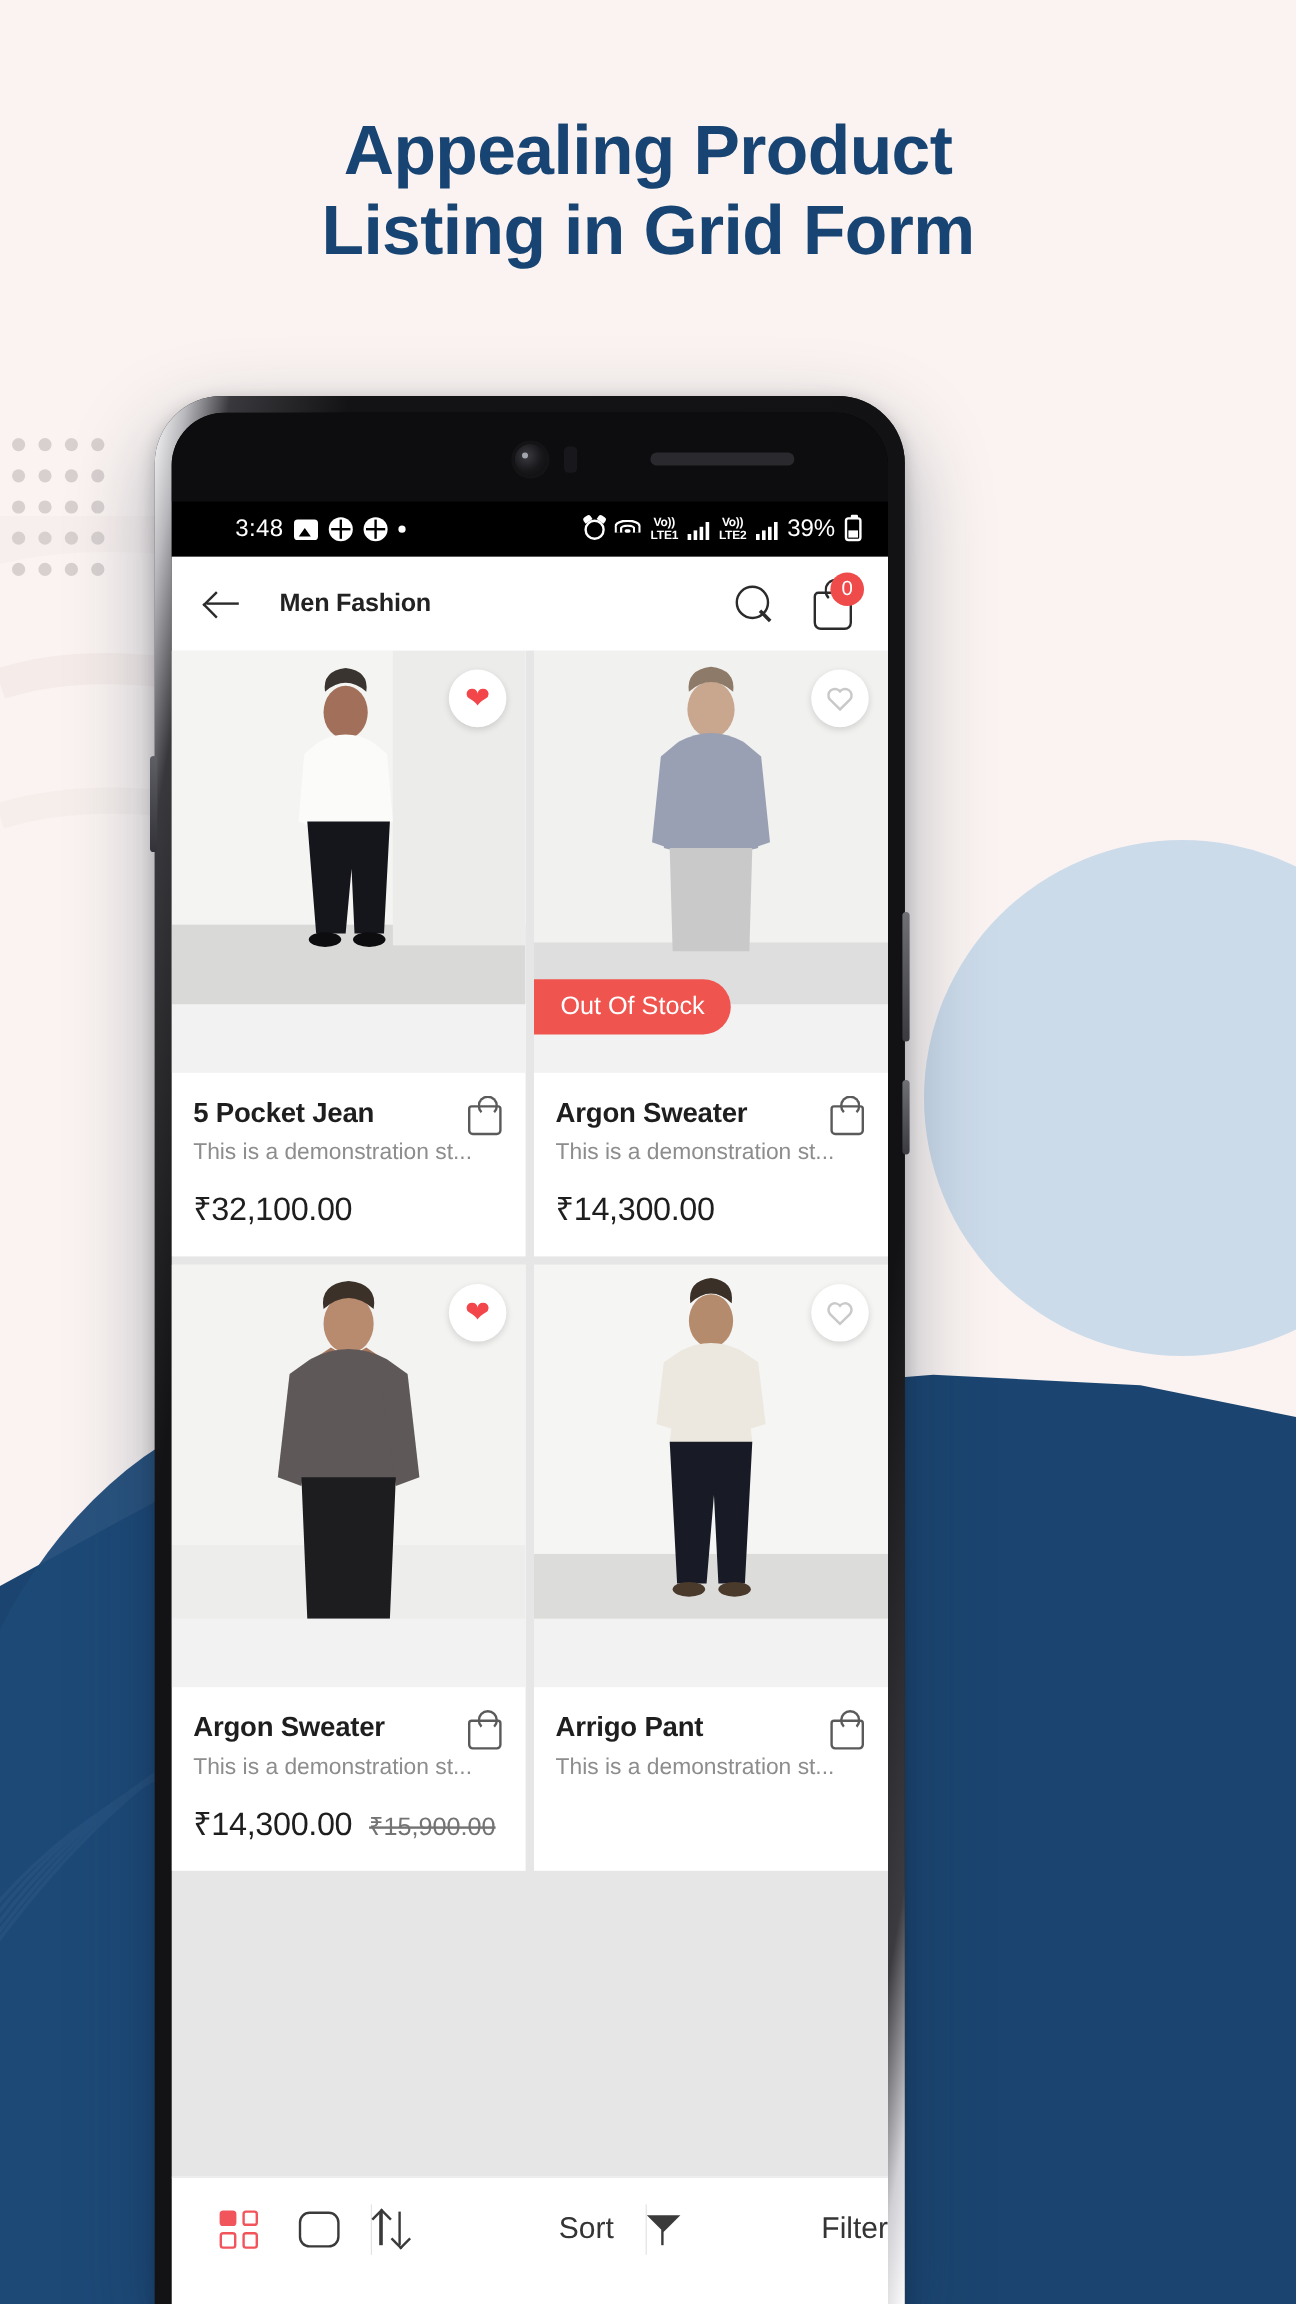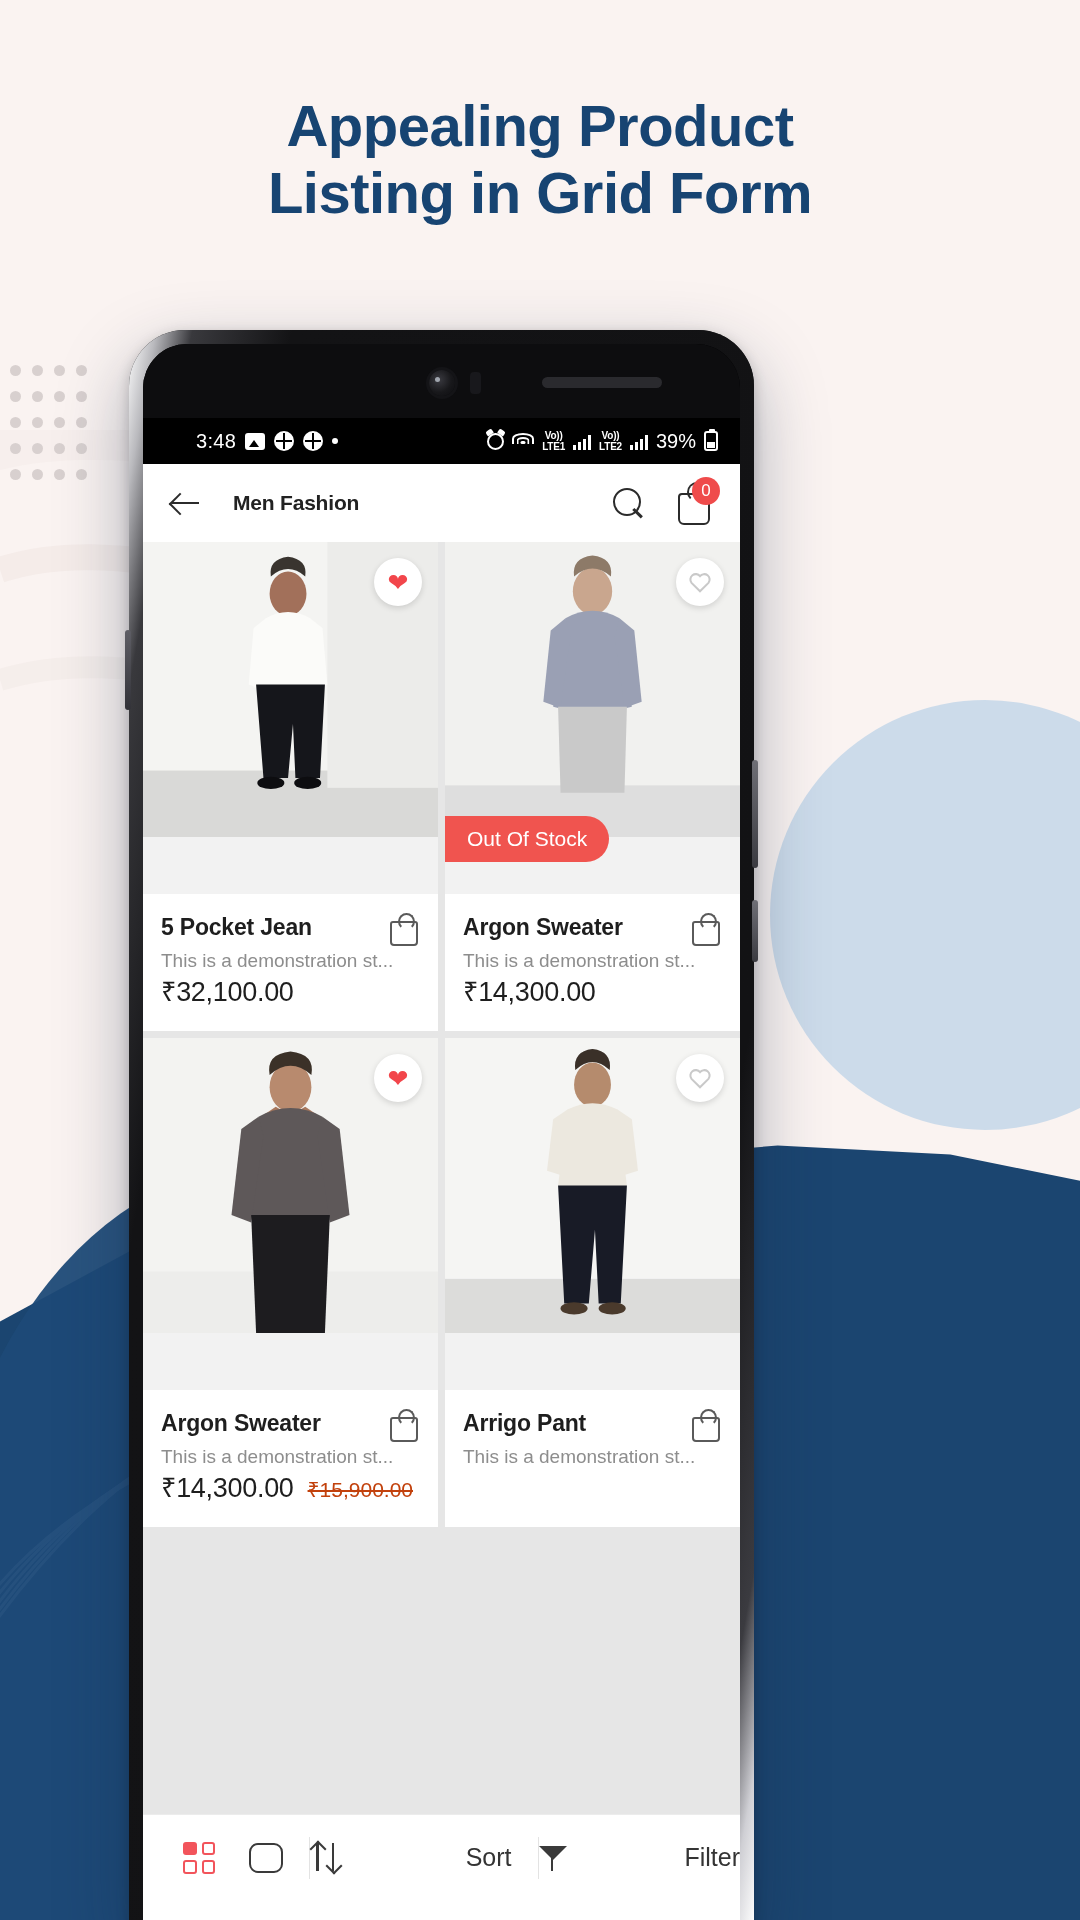--- a/index.html
+++ b/index.html
@@ -201,23 +201,23 @@
   .heart-outline{
     width:26px;height:26px;position:relative;
   }
   .oos{
     position:absolute;left:0;bottom:32px;background:#f0544f;color:#fff;
     font-size:21px;padding:11px 22px;border-radius:0 28px 28px 0;font-weight:400;
   }
   .card-body{padding:20px 18px 22px 18px;position:relative;}
   .p-name{font-size:23px;font-weight:600;color:#1e1e1e;letter-spacing:-.2px;}
   .p-desc{font-size:19px;color:#8d8d8d;margin-top:9px;}
-  .p-price-row{display:flex;align-items:baseline;gap:14px;}
+  .p-price-row{margin-top:16px;display:flex;align-items:baseline;gap:14px;}
   .p-price{font-size:27px;color:#1e1e1e;letter-spacing:-.3px;}
-  .p-old{font-size:21px;color:#c2410c;text-decoration:line-through;}
+  .p-old{font-size:21px;color:#737373;text-decoration:line-through;}
   .bag-btn{
     position:absolute;right:18px;top:20px;width:30px;height:32px;cursor:pointer;
   }
   .bag-btn i{
     position:absolute;left:0;top:7px;width:28px;height:25px;border:2px solid #5a5a5a;border-radius:3px 3px 4px 4px;display:block;
   }
   .bag-btn i:before{
     content:"";position:absolute;left:6px;top:-10px;width:13px;height:13px;border-radius:50%;
     border:2px solid #5a5a5a;border-bottom-color:transparent;
   }

